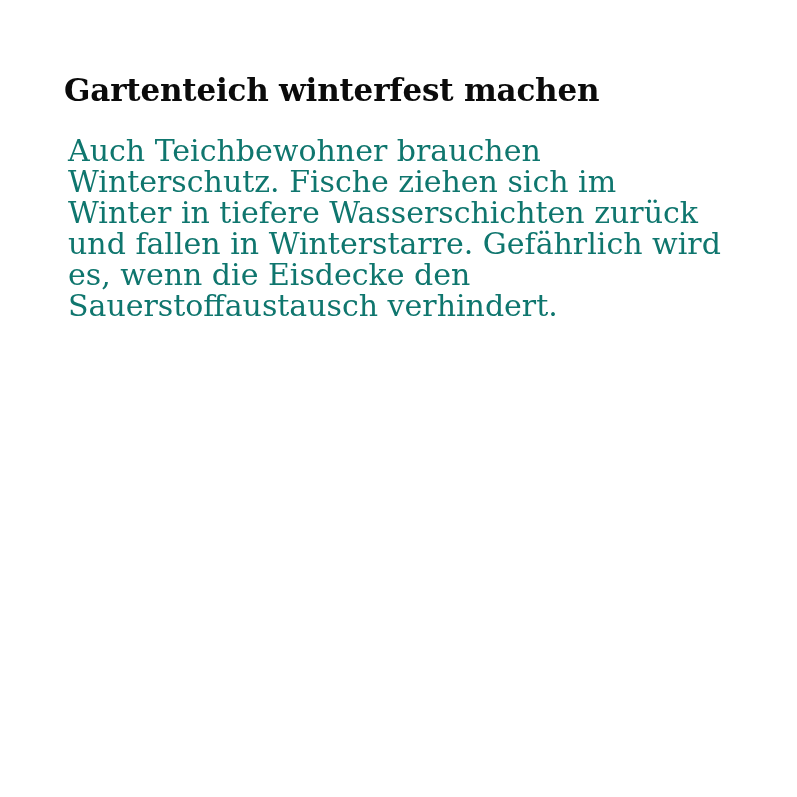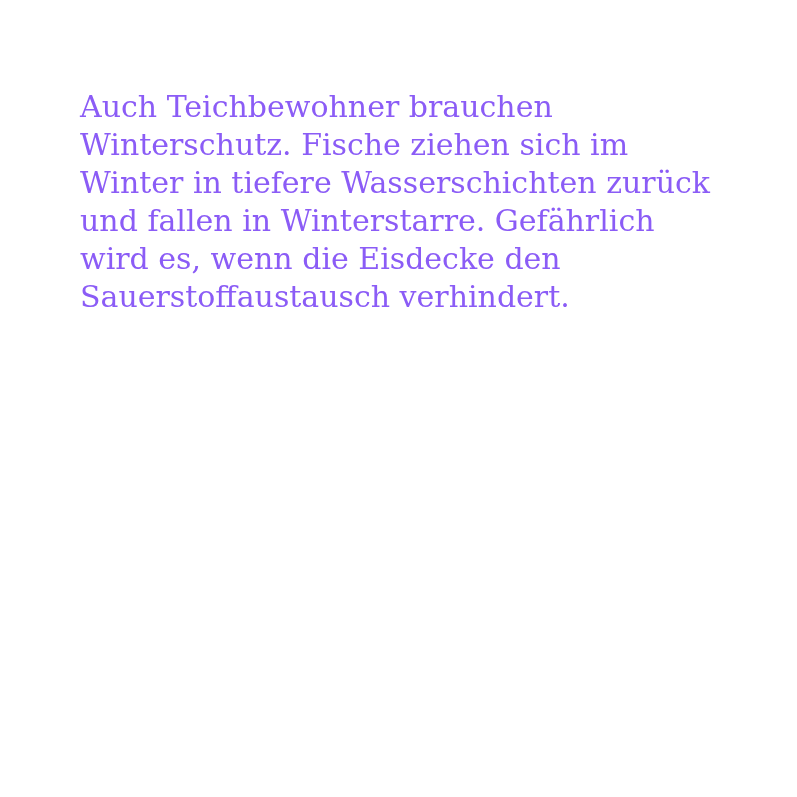--- a/index.html
+++ b/index.html
@@ -26,34 +26,35 @@
     font-weight: bold;
     font-size: 31px;
     line-height: 1.2;
     letter-spacing: -0.2px;
     margin: 0 0 26px 0;
     color: #0b0b0b;
   }
   .body-block {
     font-family: "DejaVu Serif", "Liberation Serif", serif;
     font-size: 30px;
-    line-height: 38px;
-    color: #8b5cf6;
-    margin: 16px;
+    line-height: 31px;
+    color: #0f766e;
+    margin: 4px;
     max-width: 660px;
   }
   .body-block + .body-block {
     margin-top: 0px;
   }
   .strong-term {
     font-weight: bold;
   }
 </style>
 </head>
 <body>
 
 <div class="page">
 
+  <h1 class="doc-title">Gartenteich winterfest machen</h1>
 
   <p class="body-block">Auch Teichbewohner brauchen Winterschutz. Fische ziehen sich im Winter in tiefere Wasserschichten zurück und fallen in Winterstarre. Gefährlich wird es, wenn die Eisdecke den Sauerstoffaustausch verhindert.</p>
 
 
 </div>
 
 </body></html>

